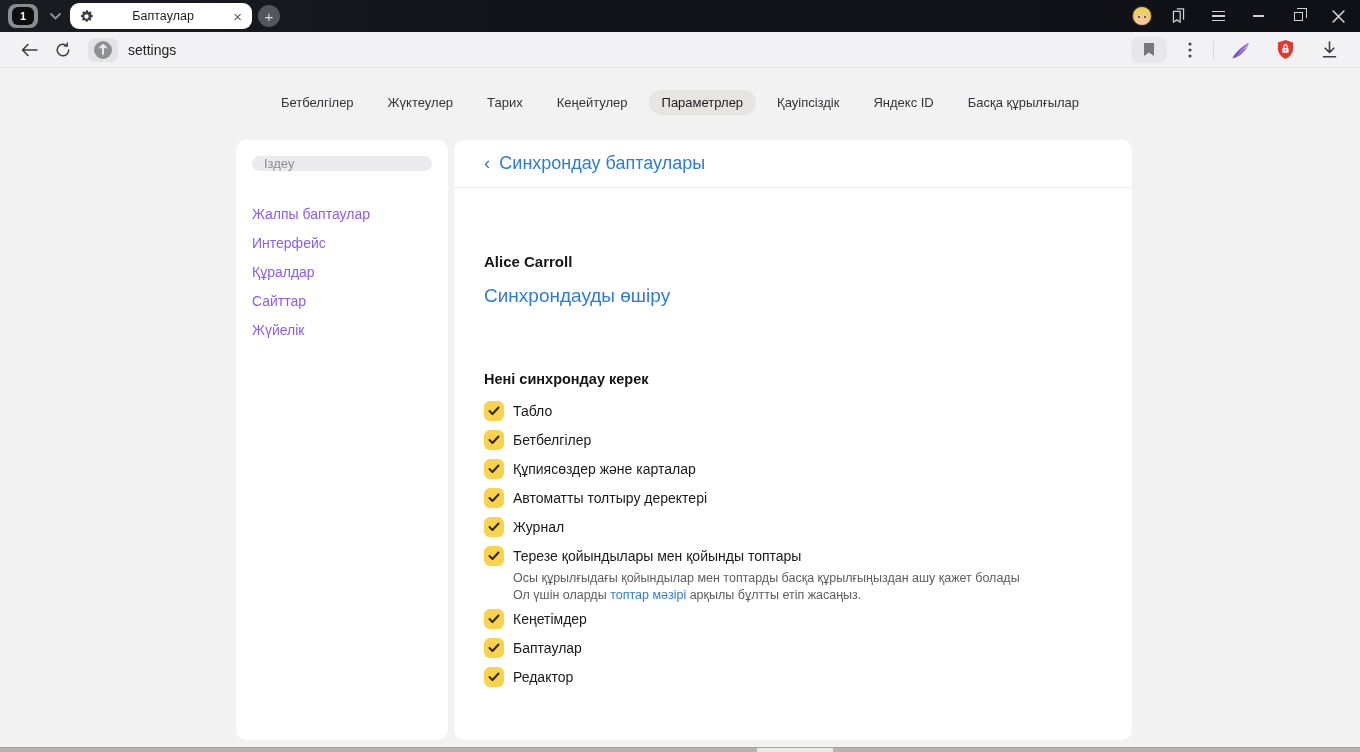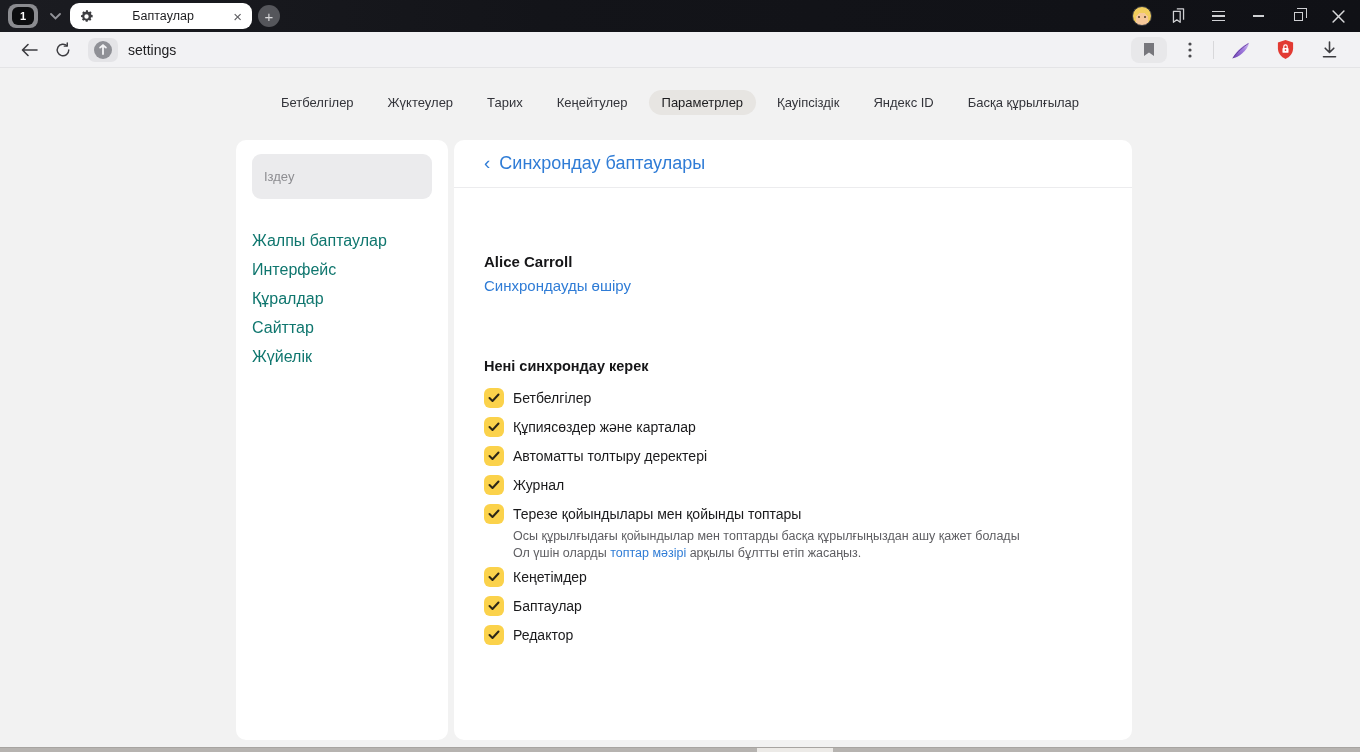--- a/index.html
+++ b/index.html
@@ -53,36 +53,36 @@
   .v-divider { width:1px; height:18px; background:#d8d8da; }
 
   
   .nav-row { position:absolute; left:0; top:90px; width:1360px; display:flex; justify-content:center; gap:8px; }
   .nav-item { font-size:13px; color:#33343a; padding:5px 13px; border-radius:14px; white-space:nowrap; }
   .nav-item.active { background:#e7e5e2; color:#1c1c1e; }
 
   
   .sidebar-panel { position:absolute; left:236px; top:140px; width:212px; height:600px;
     background:#fff; border-radius:10px; padding:14px 16px; }
-  .search-input { width:180px; height:45px; background:#ebebed; border:none; border-radius:9px;
+  .search-input { width:180px; height:15px; background:#ebebed; border:none; border-radius:9px;
     padding:0 12px; font-size:13px; color:#404040; outline:none;
     font-family:"Liberation Sans","DejaVu Sans",sans-serif; }
   .search-input::placeholder { color:#8d8d91; }
   .side-list { margin-top:27px; display:flex; flex-direction:column; }
-  .side-item { font-size:16px; color:#0f766e; height:29px; display:flex; align-items:center; }
+  .side-item { font-size:14px; color:#8b5cf6; height:29px; display:flex; align-items:center; }
 
   .main-panel { position:absolute; left:454px; top:140px; width:678px; height:600px;
     background:#fff; border-radius:10px; }
   .main-header { height:48px; border-bottom:1px solid #ececee; display:flex; align-items:center;
     padding:0 30px; gap:9px; }
   .back-chevron { color:#2f7cd6; font-size:19px; line-height:1; transform:translateY(-1px); }
   .main-title { color:#2f7cd6; font-size:18px; }
   .main-body { padding:25px 30px 0 30px; }
   .account-name { font-size:15px; font-weight:bold; color:#161618;margin-top:40px; }
-  .sync-link { display:block; margin-top:7px; font-size:15px; color:#2f7cd6; text-decoration:none; }
+  .sync-link { display:block; margin-top:15px; font-size:19px; color:#2f7cd6; text-decoration:none; }
   .section-title { margin-top:64px; font-size:14.5px; font-weight:bold; color:#161618; }
   .cb-list { margin-top:9px; }
   .cb-row { display:flex; align-items:center; height:29px; }
   .cb-box { width:20px; height:20px; border-radius:6px; background:#fbd24b; flex:0 0 20px;
     display:flex; align-items:center; justify-content:center; }
   .cb-label { margin-left:9px; font-size:14px; color:#1a1a1c; }
   .cb-desc { margin:0 0 1px 29px; font-size:12.5px; line-height:16.5px; color:#5e5e62; }
   .inline-link { color:#2f7cd6; text-decoration:none; }
 
   
@@ -235,20 +235,28 @@
     <span class="main-title">Синхрондау баптаулары</span>
   </div>
   <div class="main-body">
     <div class="account-name">Alice Carroll</div>
     <a class="sync-link" href="#">Синхрондауды өшіру</a>
 
     <div class="section-title">Нені синхрондау керек</div>
 
     <div class="cb-list">
 
+      <div class="cb-row">
+        <span class="cb-box">
+          <svg width="12" height="10" viewBox="0 0 12 10">
+              <path d="M1.5 5l3 3 6-6.5" fill="none" stroke="#2d2717" stroke-width="2" stroke-linecap="round" stroke-linejoin="round"></path>
+            </svg>
+        </span>
+        <span class="cb-label">Табло</span>
+      </div>
 
       <div class="cb-row">
         <span class="cb-box">
           <svg width="12" height="10" viewBox="0 0 12 10">
               <path d="M1.5 5l3 3 6-6.5" fill="none" stroke="#2d2717" stroke-width="2" stroke-linecap="round" stroke-linejoin="round"></path>
             </svg>
         </span>
         <span class="cb-label">Бетбелгілер</span>
       </div>
 

